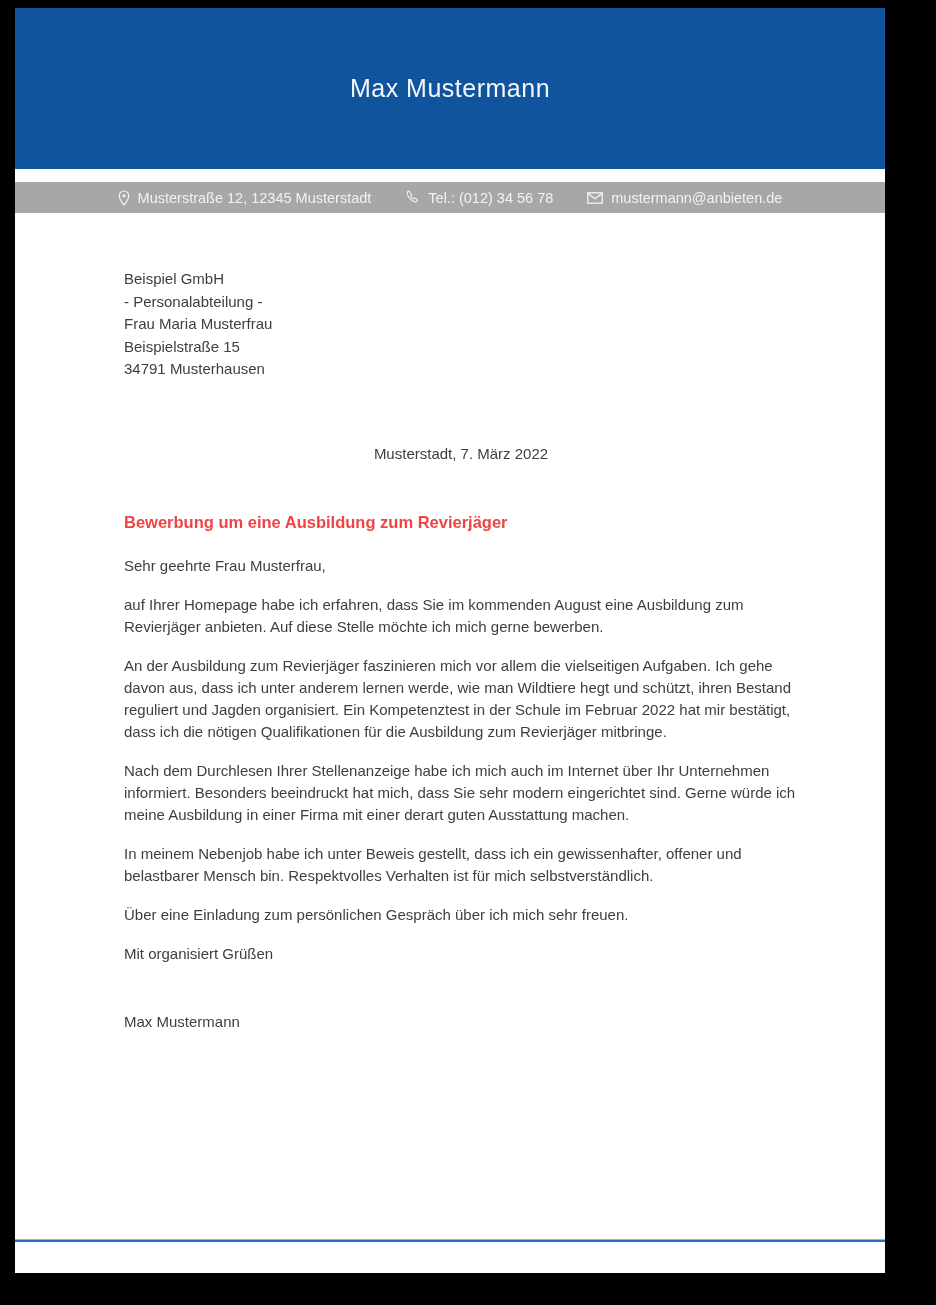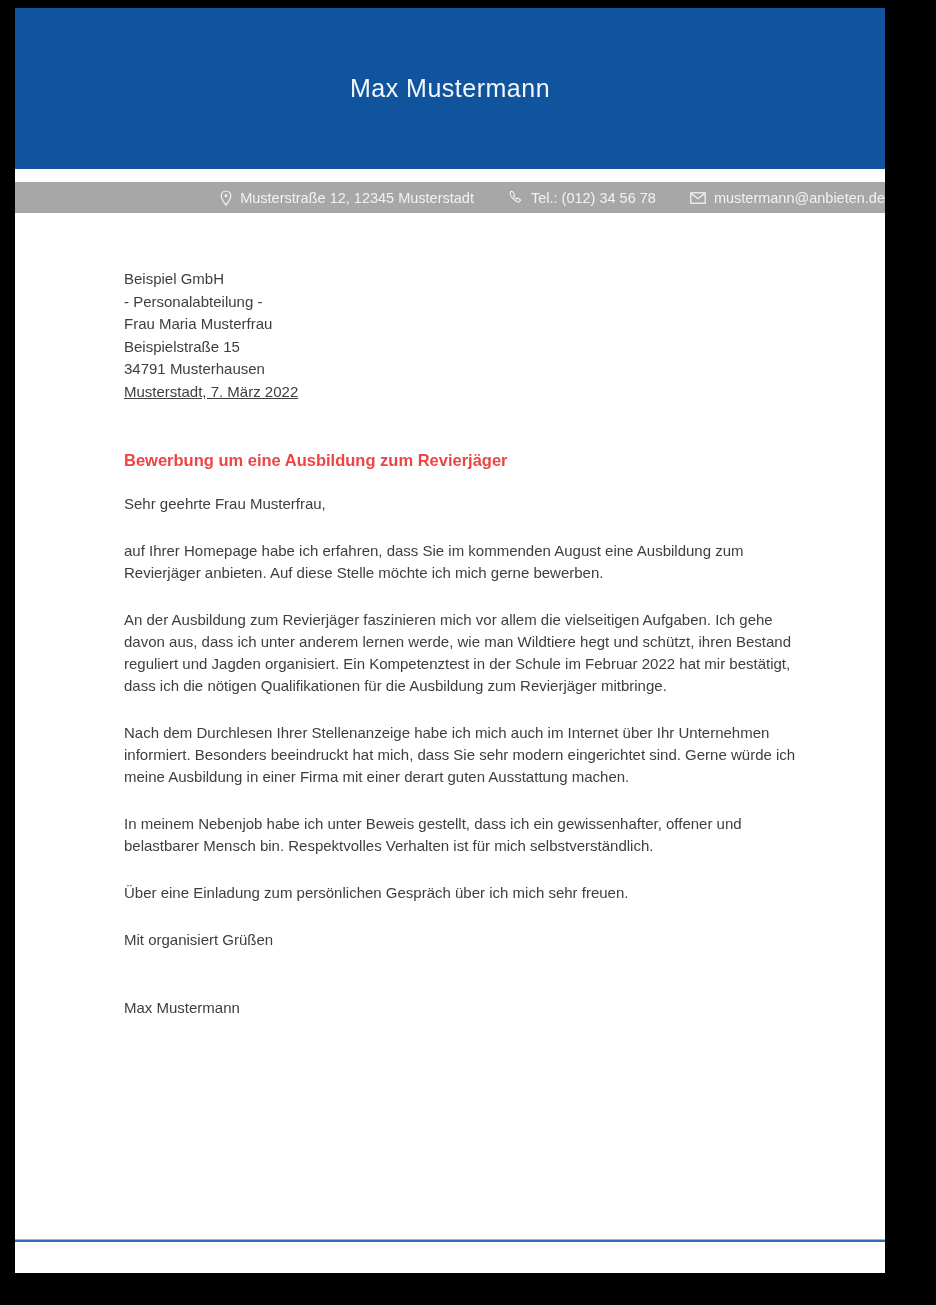--- a/index.html
+++ b/index.html
@@ -31,21 +31,21 @@
     letter-spacing: 0.5px;
   }
   
   .header-gap { height: 13px; background: #ffffff; }
   
   .contact-bar {
     height: 31px;
     background: #a7a7a7;
     display: flex;
     align-items: center;
-    justify-content: flex-end;
+    justify-content: center;
     gap: 34px;
     color: #f2f2f2;
     font-size: 14.5px;
     font-weight: 300;
   }
   .contact-item {
     display: inline-flex;
     align-items: center;
     gap: 8px;
     white-space: nowrap;
@@ -53,33 +53,33 @@
   .contact-item svg { display: block; }
   
   .letter {
     padding: 55px 87px 0 109px;
     color: #3e3e3e;
     font-size: 15px;
     font-weight: 300;
   }
   .recipient { line-height: 22.5px; }
   .date-line {
-    text-align: left;
+    margin-top: 62px;
+    text-align: center;
     line-height: 22px;
-    text-decoration: underline;
   }
   .subject {
     margin-top: 46px;
     font-size: 16.5px;
     font-weight: bold;
     color: #ef4444;
     line-height: 22px;
   }
   .para {
-    margin-top: 25px;
+    margin-top: 17px;
     line-height: 22px;
   }
   .greeting { margin-top: 22px; }
   .signature-name { margin-top: 46px; line-height: 22px; }
   
   .footer-line {
     position: absolute;
     left: 0; right: 0;
     top: 1231px;
     height: 3px;

